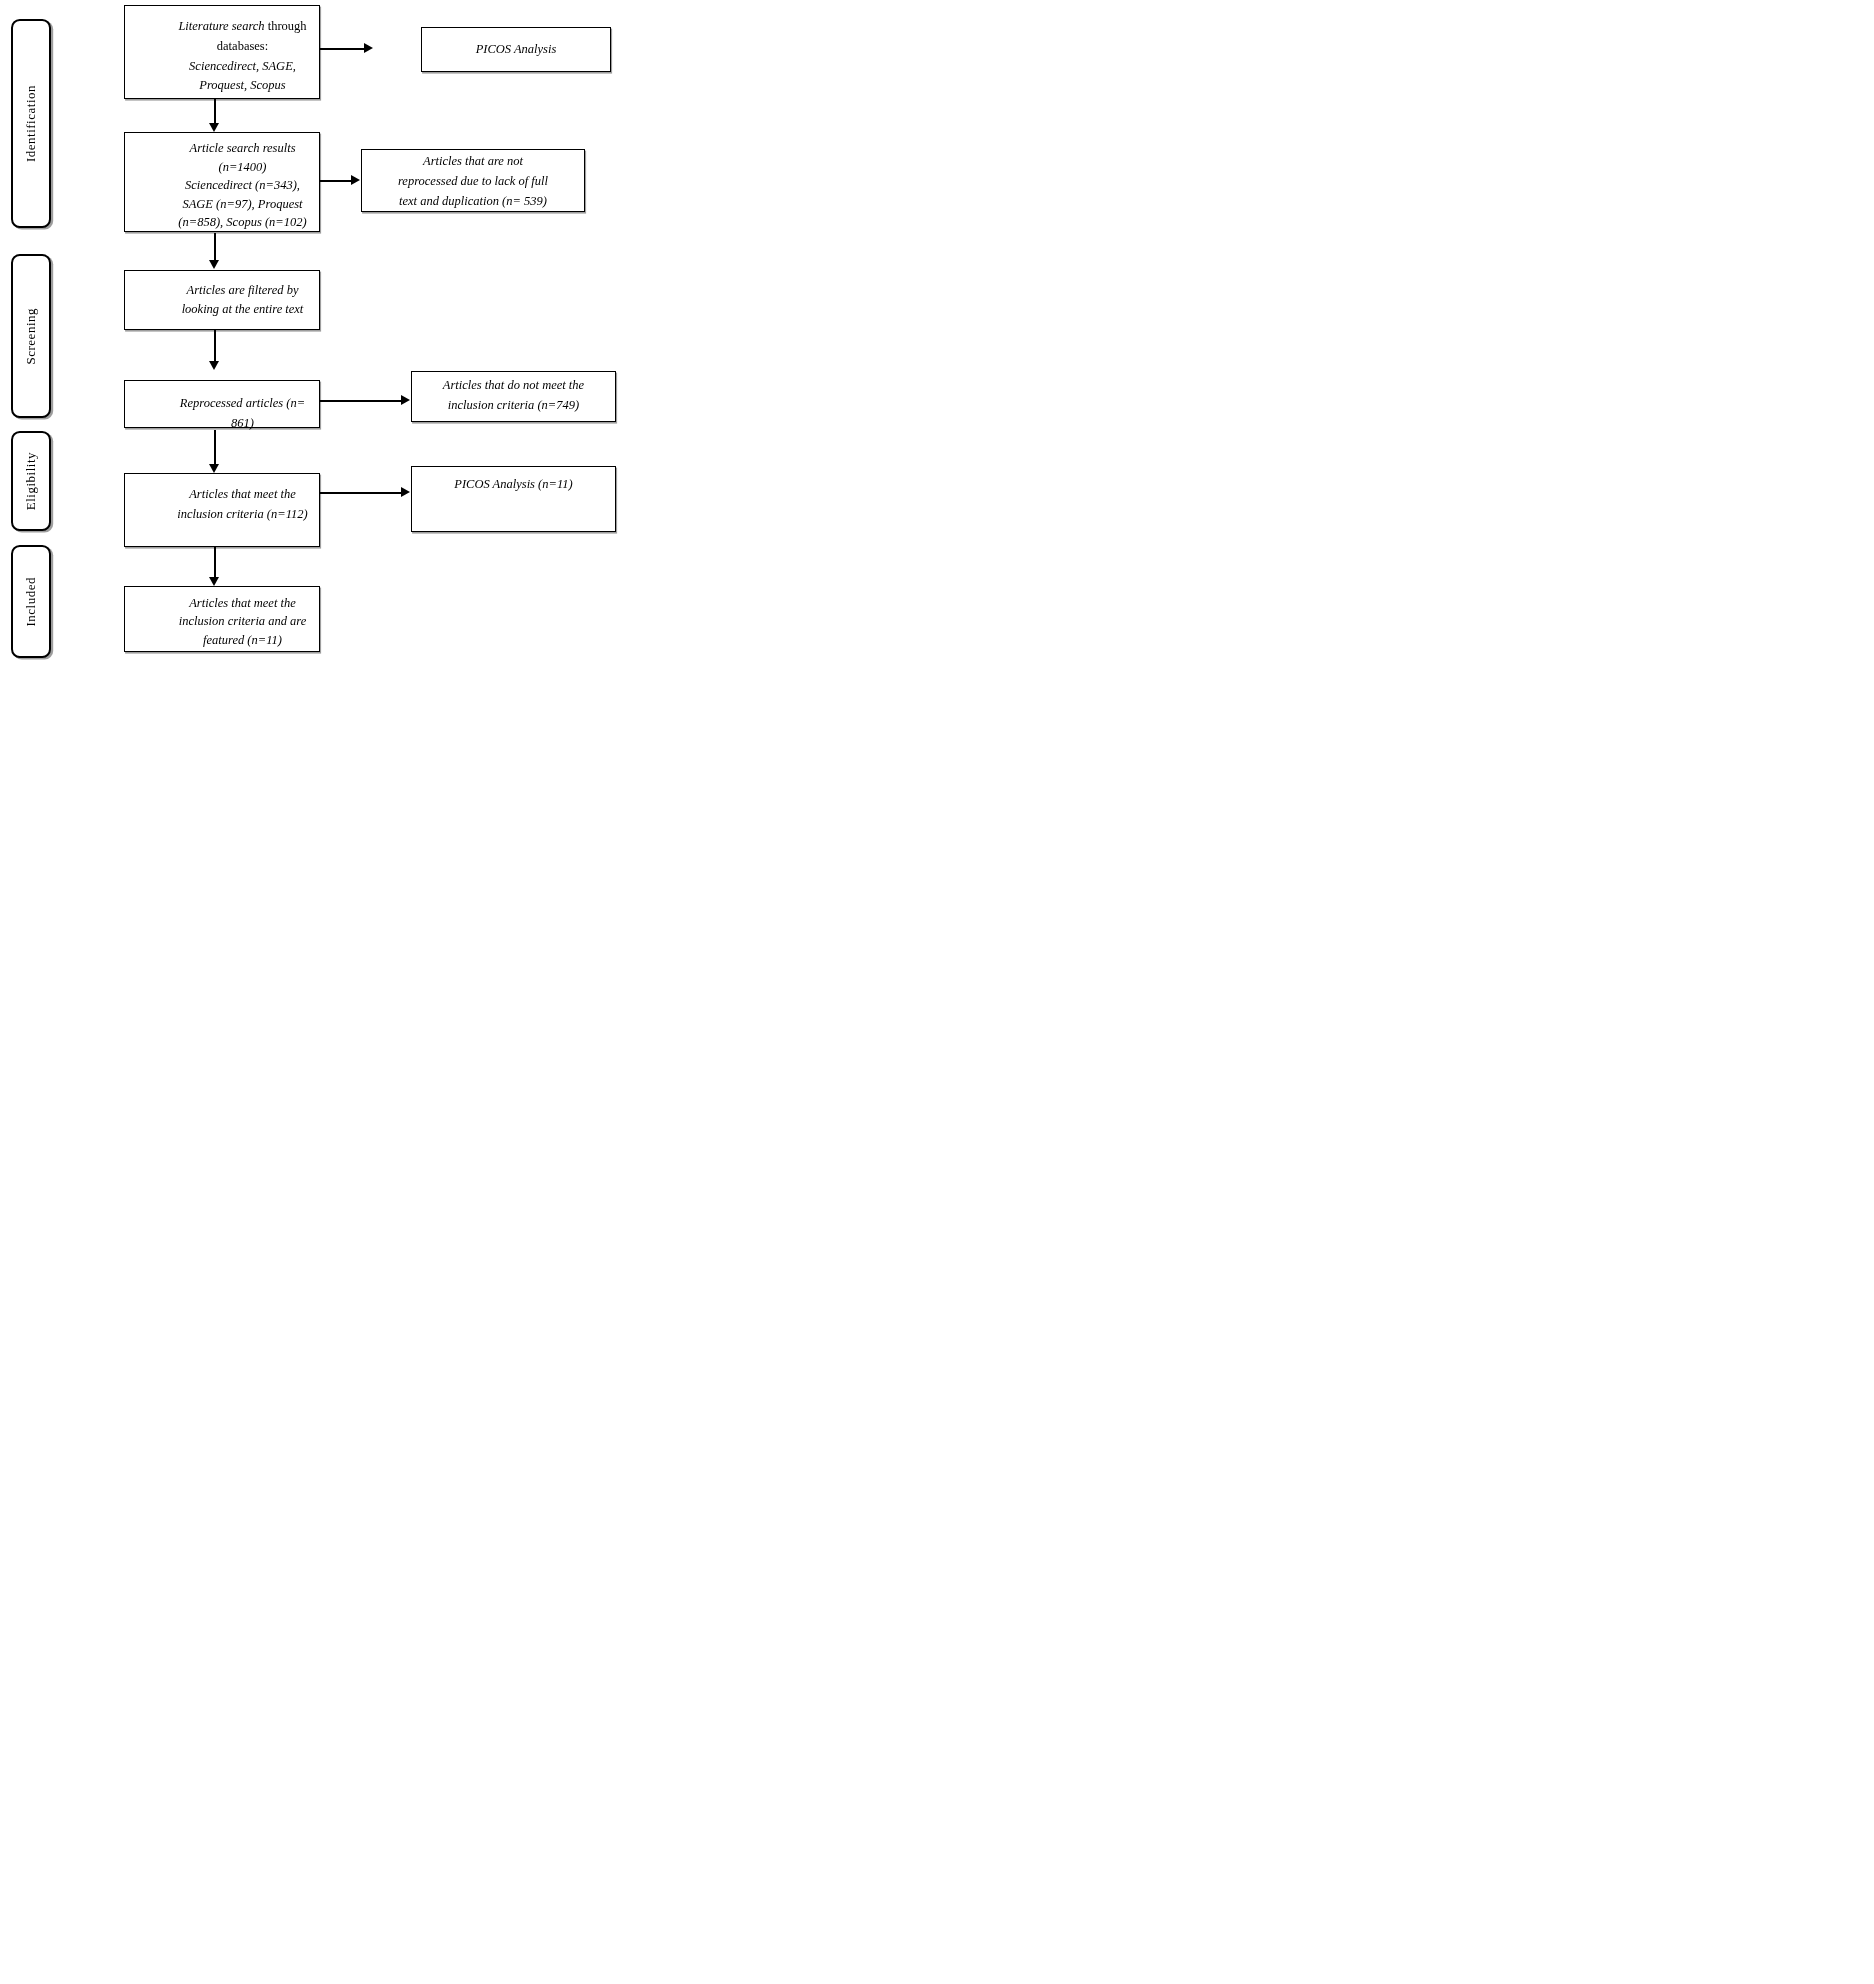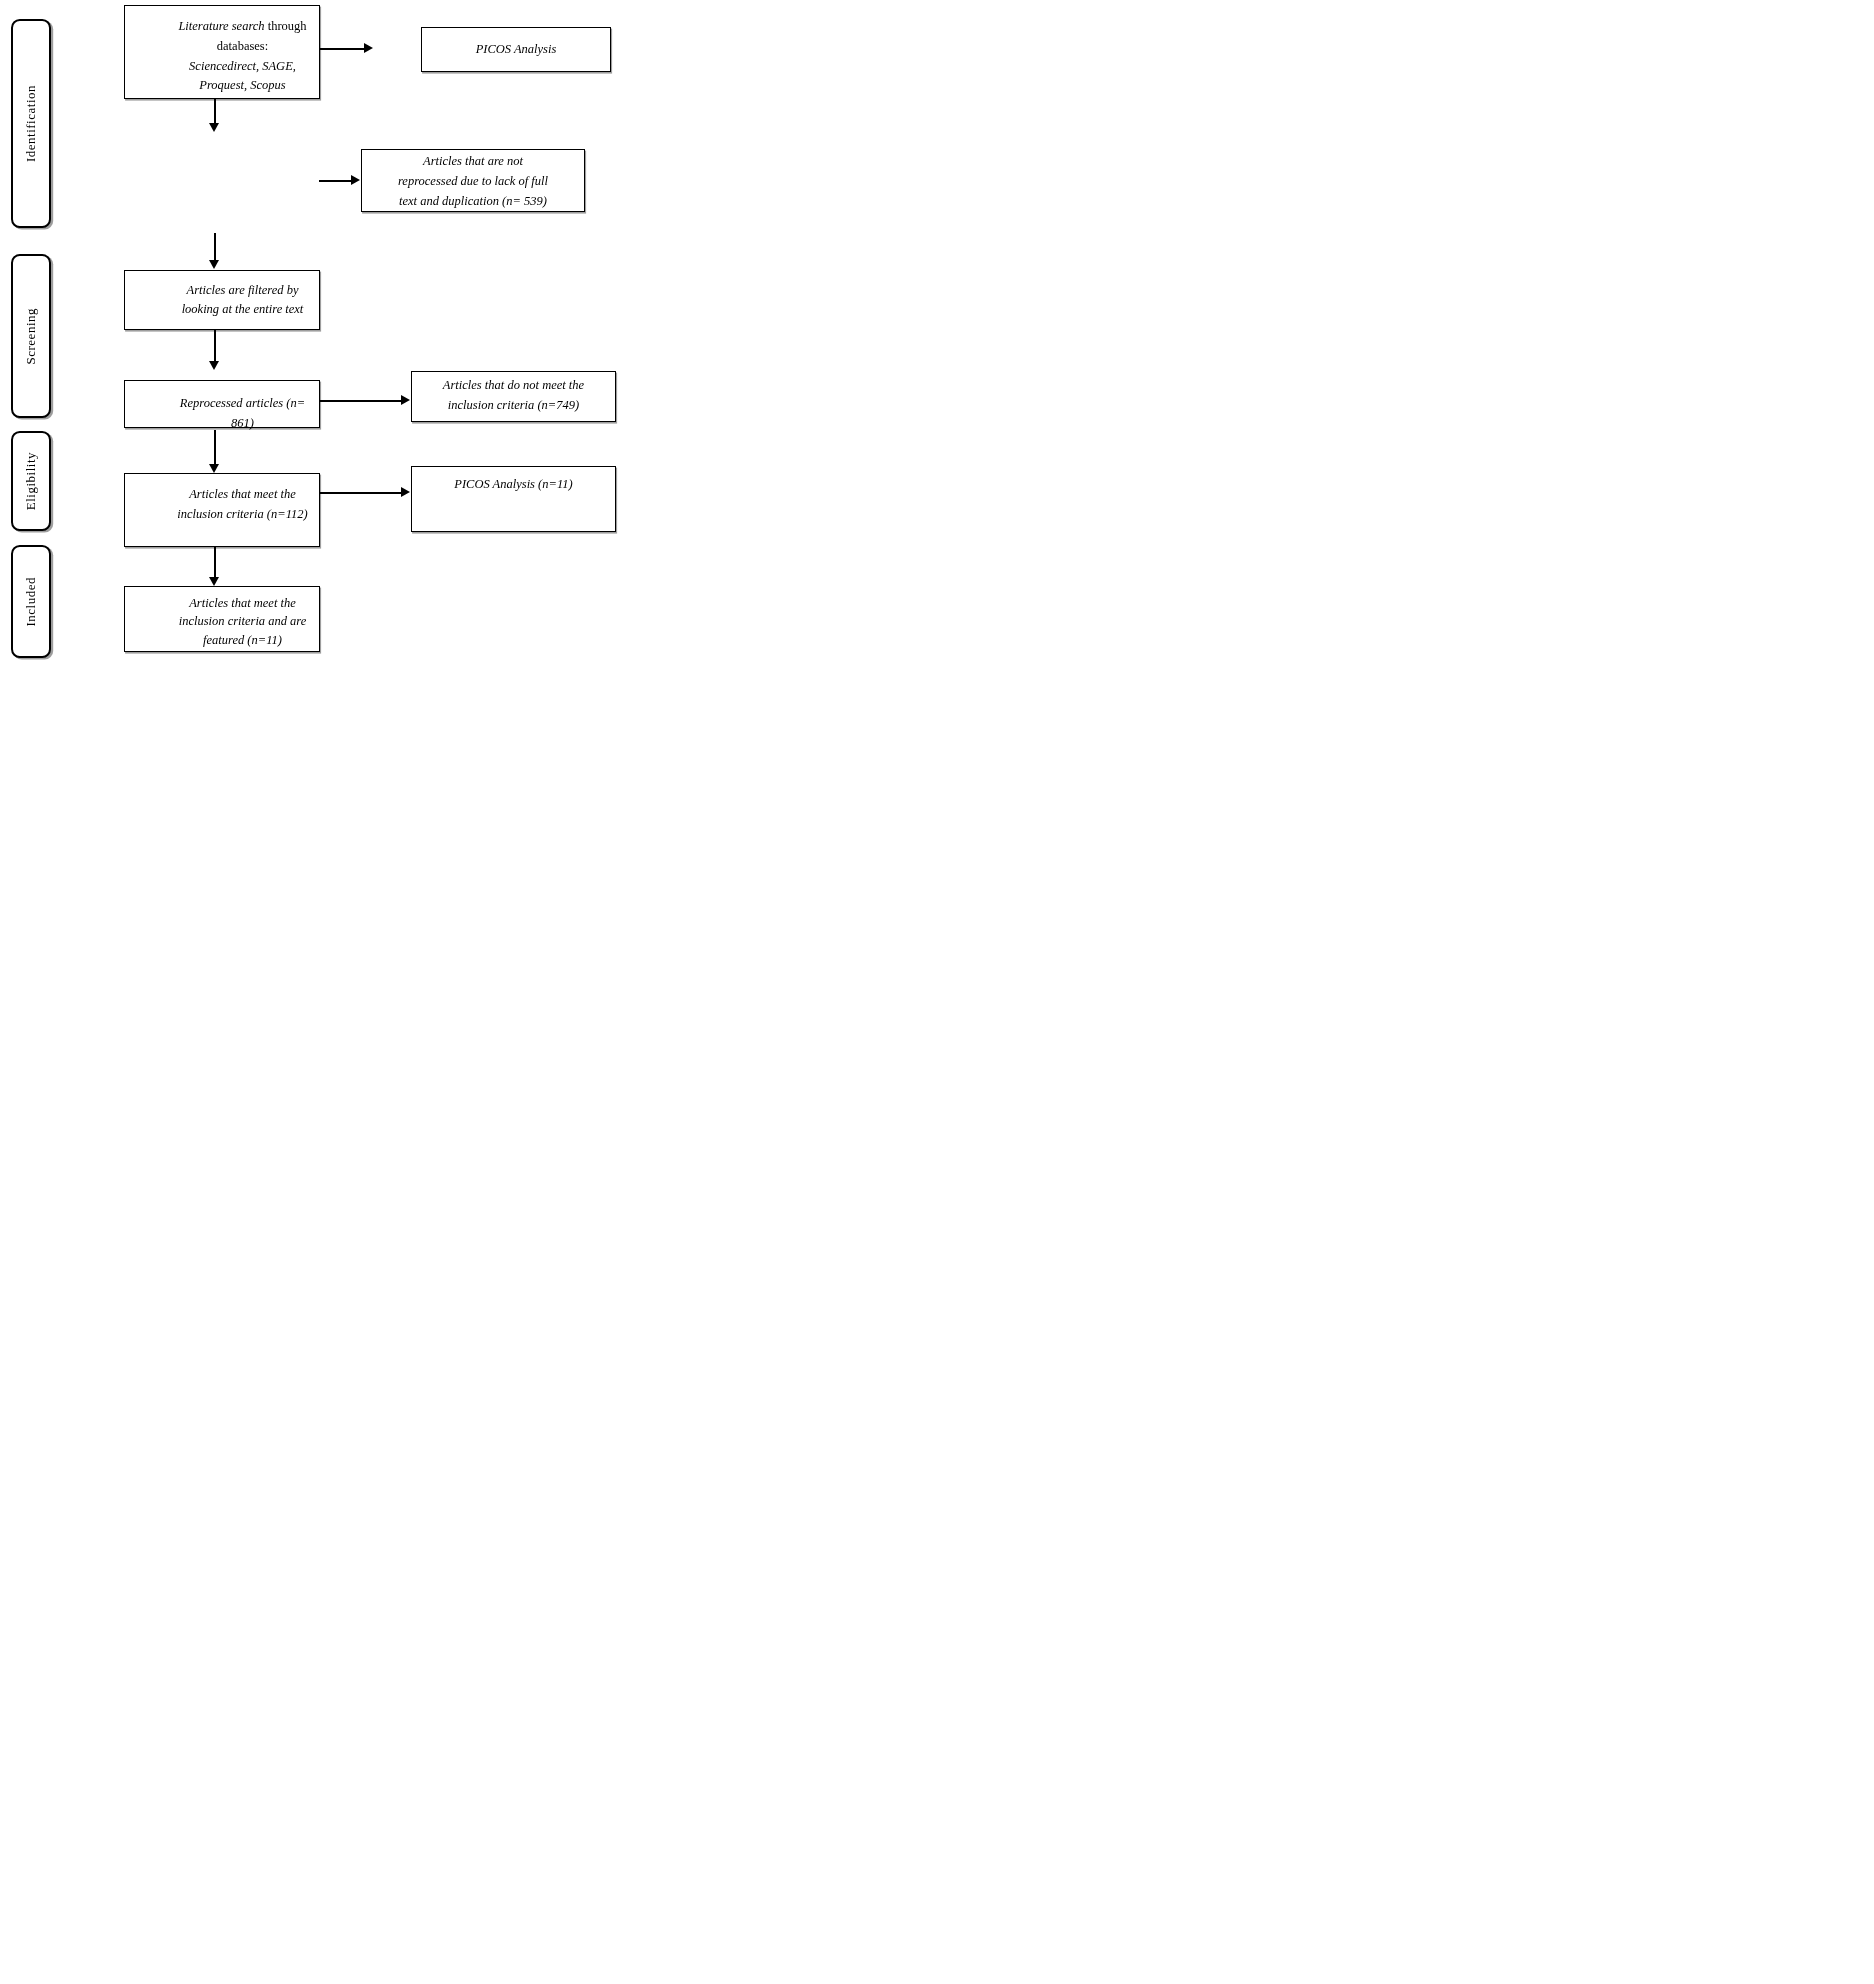--- a/index.html
+++ b/index.html
@@ -150,20 +150,29 @@
   </div>
 
   <div class="flow-box" id="box-literature-search">
     <div>
         <div class="line"><span class="it">Literature search</span><span> through</span></div>
         <div class="line"><span>databases:</span></div>
         <div class="line"><span class="it">Sciencedirect, SAGE,</span></div>
         <div class="line"><span class="it">Proquest, Scopus</span></div>
       </div>
   </div>
+  <div class="flow-box" id="box-article-search-results">
+    <div>
+        <div class="line"><span class="it">Article search results</span></div>
+        <div class="line"><span class="it">(n=1400)</span></div>
+        <div class="line"><span class="it">Sciencedirect (n=343),</span></div>
+        <div class="line"><span class="it">SAGE (n=97), Proquest</span></div>
+        <div class="line"><span class="it">(n=858), Scopus (n=102)</span></div>
+      </div>
+  </div>
   <div class="flow-box" id="box-full-text-filter">
     <div>
         <div class="line"><span class="it">Articles are filtered by</span></div>
         <div class="line"><span class="it">looking at the entire text</span></div>
       </div>
   </div>
   <div class="flow-box" id="box-reprocessed-articles">
     <div>
         <div class="line"><span class="it">Reprocessed articles (n=</span></div>
         <div class="line"><span class="it">861)</span></div>

